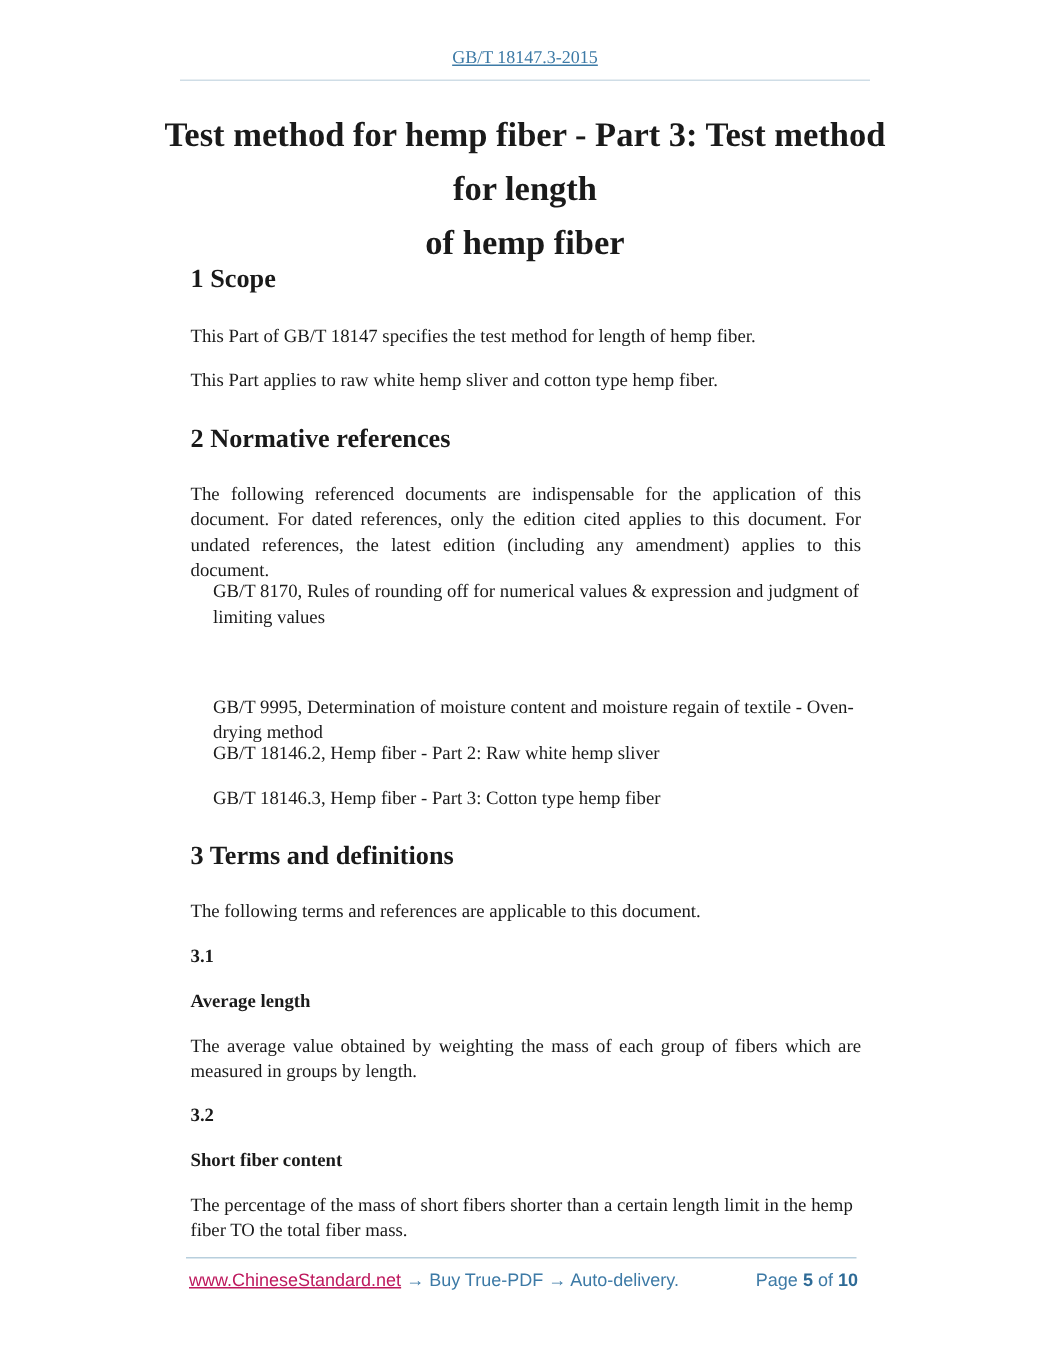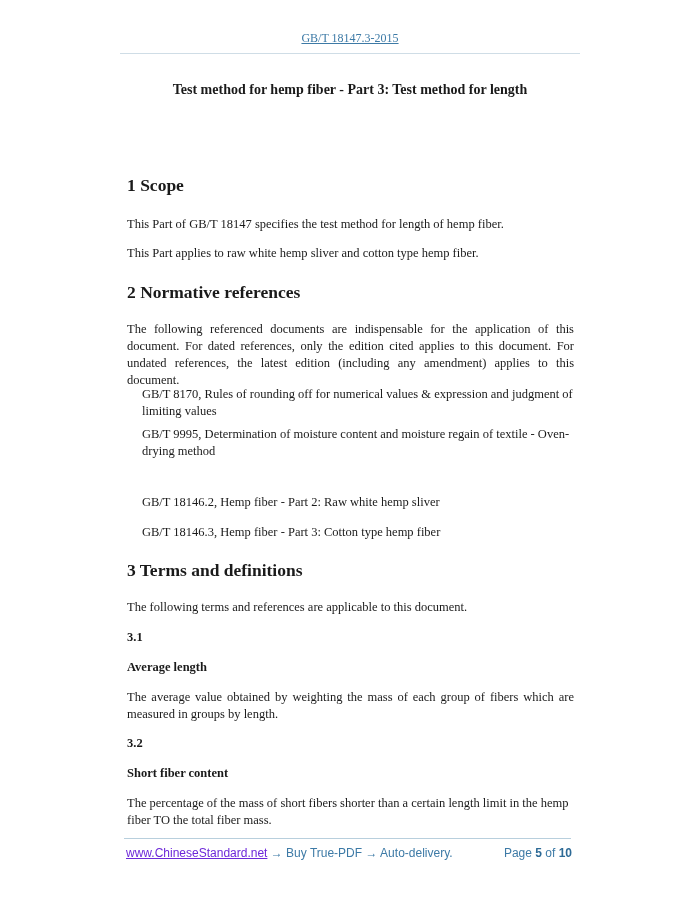--- a/index.html
+++ b/index.html
@@ -2,51 +2,52 @@
 <html><head>
   <meta charset="utf-8">
   <style>
     html, body { margin: 0; padding: 0; background: #ffffff; }
     body { width: 700px; height: 906px; position: relative; overflow: hidden;
            font-family: "Liberation Serif", serif; color: #1a1a1a; }
     .page-header { position: absolute; left: 0; top: 31px; width: 700px; text-align: center;
                    font-size: 12px; color: #3d7aa6; text-decoration: underline; }
     .header-rule { position: absolute; left: 120px; top: 53px; width: 460px; height: 1px; background: #cfdde6; }
     .doc-title { position: absolute; left: 100px; top: 72px; width: 500px; text-align: center;
-                 font-size: 14px; font-weight: bold; line-height: 36px; }
+                 font-size: 23px; font-weight: bold; line-height: 36px; }
     .h1 { position: absolute; left: 127px; font-size: 17.5px; font-weight: bold; }
     .p { position: absolute; left: 127px; width: 447px; font-size: 12.5px; line-height: 17px; }
     .p.just { text-align: justify; text-align-last: left; }
     .ref { position: absolute; left: 142px; width: 432px; font-size: 12.5px; line-height: 17px; }
     .bold { font-weight: bold; }
     .footer-rule { position: absolute; left: 124px; top: 838px; width: 447px; height: 1px; background: #b8cfdd; }
     .footer { position: absolute; left: 126px; top: 846px; width: 446px; height: 18px;
               font-family: "Liberation Sans", sans-serif; font-size: 12px; color: #3d7aa6; }
-    .footer a { color: #6d28d9; text-decoration: underline; text-align: right; }
+    .footer a { color: #be185d; text-decoration: underline; text-align: right; }
     .footer .page-info { position: absolute; right: 0; top: 0; }
     .footer .page-info b { font-weight: bold; color: #2d6a96; }
   </style>
 </head>
 <body>
 
 <div class="page-header">GB/T 18147.3-2015</div>
 <div class="header-rule"></div>
 
 <div class="doc-title">
   <div>Test method for hemp fiber - Part 3: Test method for length</div>
+  <div>of hemp fiber</div>
 </div>
 
 <div class="h1" style="top:175px;">1 Scope</div>
 <div class="p" style="top:216px;">This Part of GB/T 18147 specifies the test method for length of hemp fiber.</div>
 <div class="p" style="top:245px;">This Part applies to raw white hemp sliver and cotton type hemp fiber.</div>
 
 <div class="h1" style="top:282px;">2 Normative references</div>
 <div class="p just" style="top:321px;">The following referenced documents are indispensable for the application of this document. For dated references, only the edition cited applies to this document. For undated references, the latest edition (including any amendment) applies to this document.</div>
 <div class="ref" style="top:386px;">GB/T 8170, Rules of rounding off for numerical values &amp; expression and judgment of limiting values</div>
-<div class="ref" style="top:426px;">GB/T 9995, Determination of moisture content and moisture regain of textile - Oven-drying method</div>
+<div class="ref" style="top:463px;">GB/T 9995, Determination of moisture content and moisture regain of textile - Oven-drying method</div>
 <div class="ref" style="top:494px;">GB/T 18146.2, Hemp fiber - Part 2: Raw white hemp sliver</div>
 <div class="ref" style="top:524px;">GB/T 18146.3, Hemp fiber - Part 3: Cotton type hemp fiber</div>
 
 <div class="h1" style="top:560px;">3 Terms and definitions</div>
 <div class="p" style="top:599px;">The following terms and references are applicable to this document.</div>
 <div class="p bold" style="top:629px;">3.1</div>
 <div class="p bold" style="top:659px;">Average length</div>
 <div class="p just" style="top:689px;">The average value obtained by weighting the mass of each group of fibers which are measured in groups by length.</div>
 <div class="p bold" style="top:735px;">3.2</div>
 <div class="p bold" style="top:765px;">Short fiber content</div>

